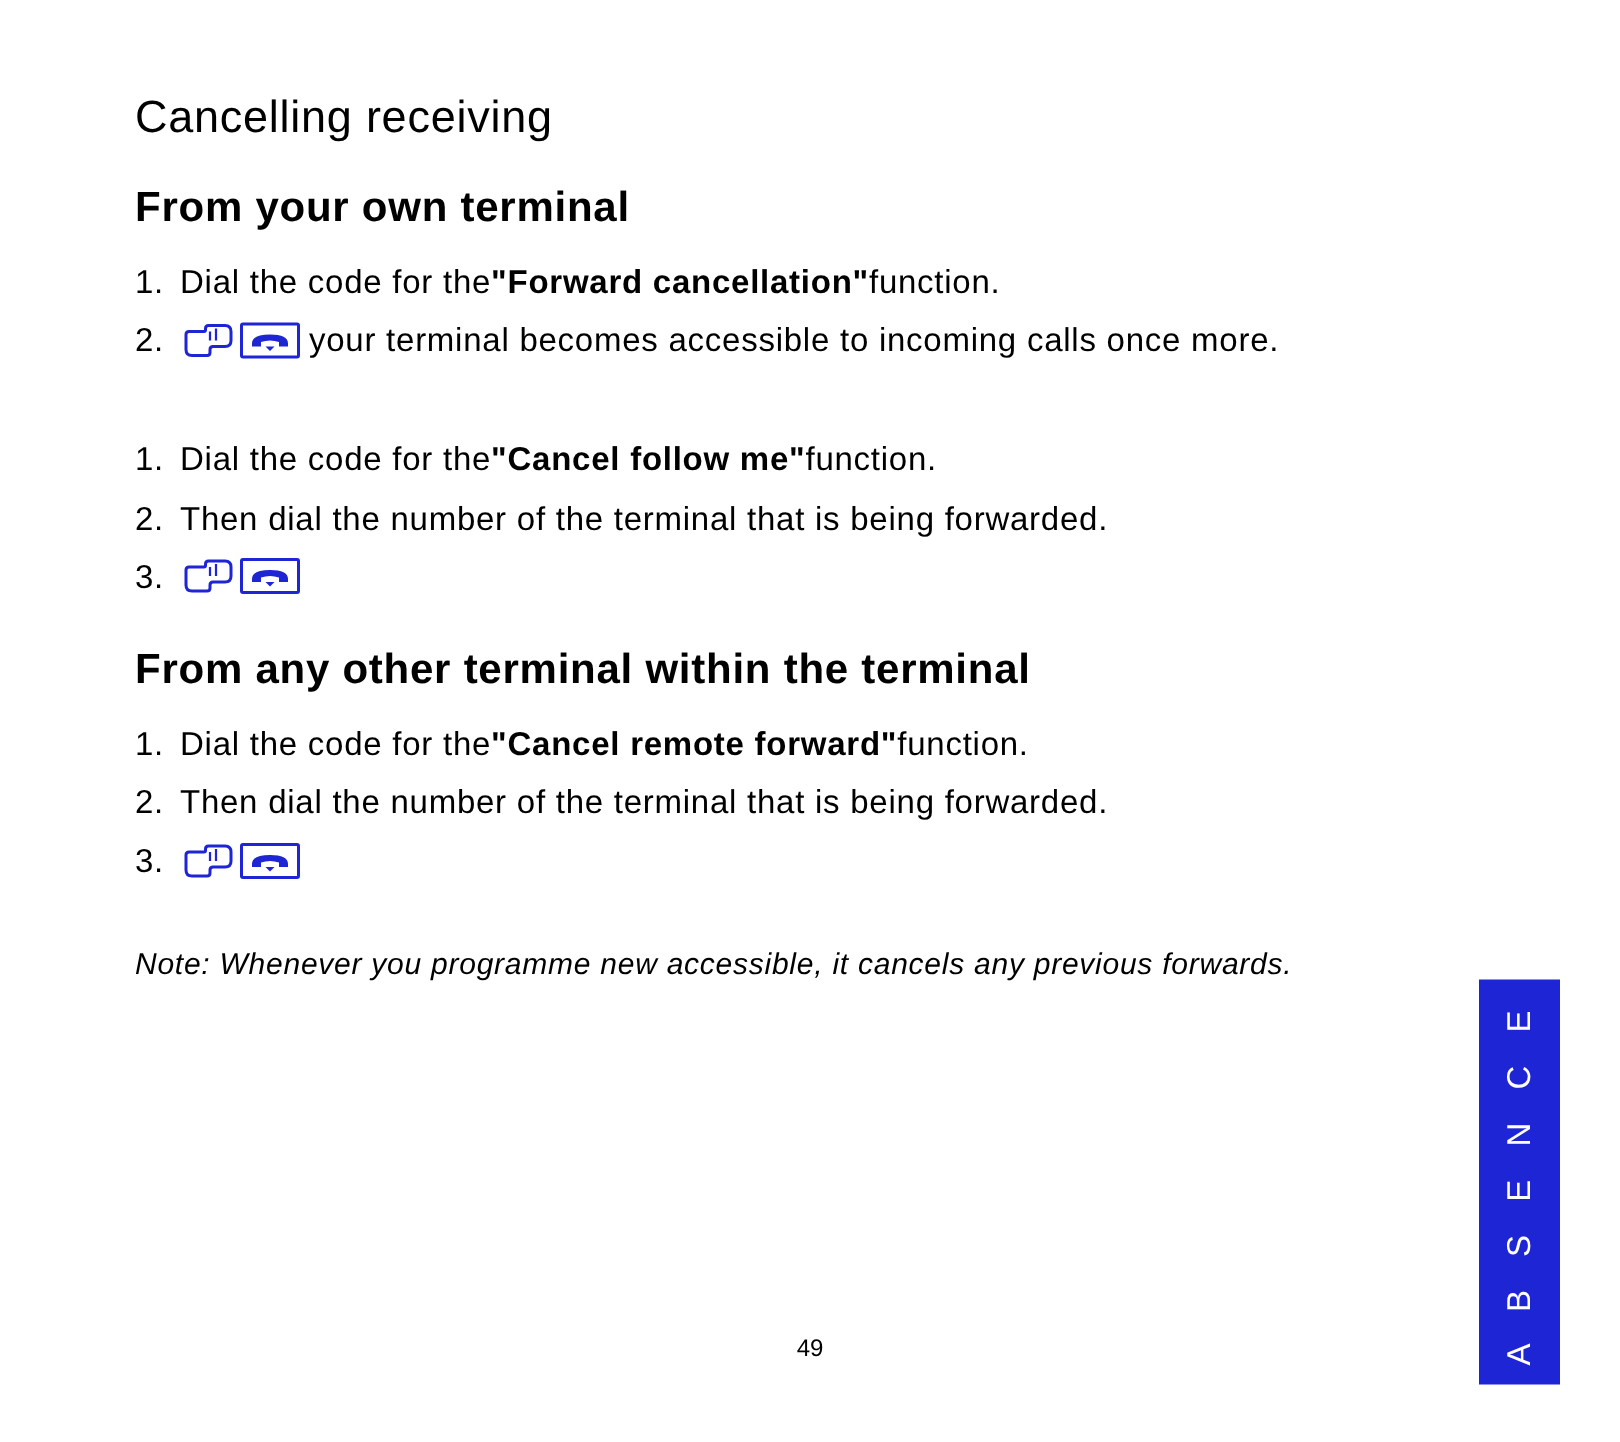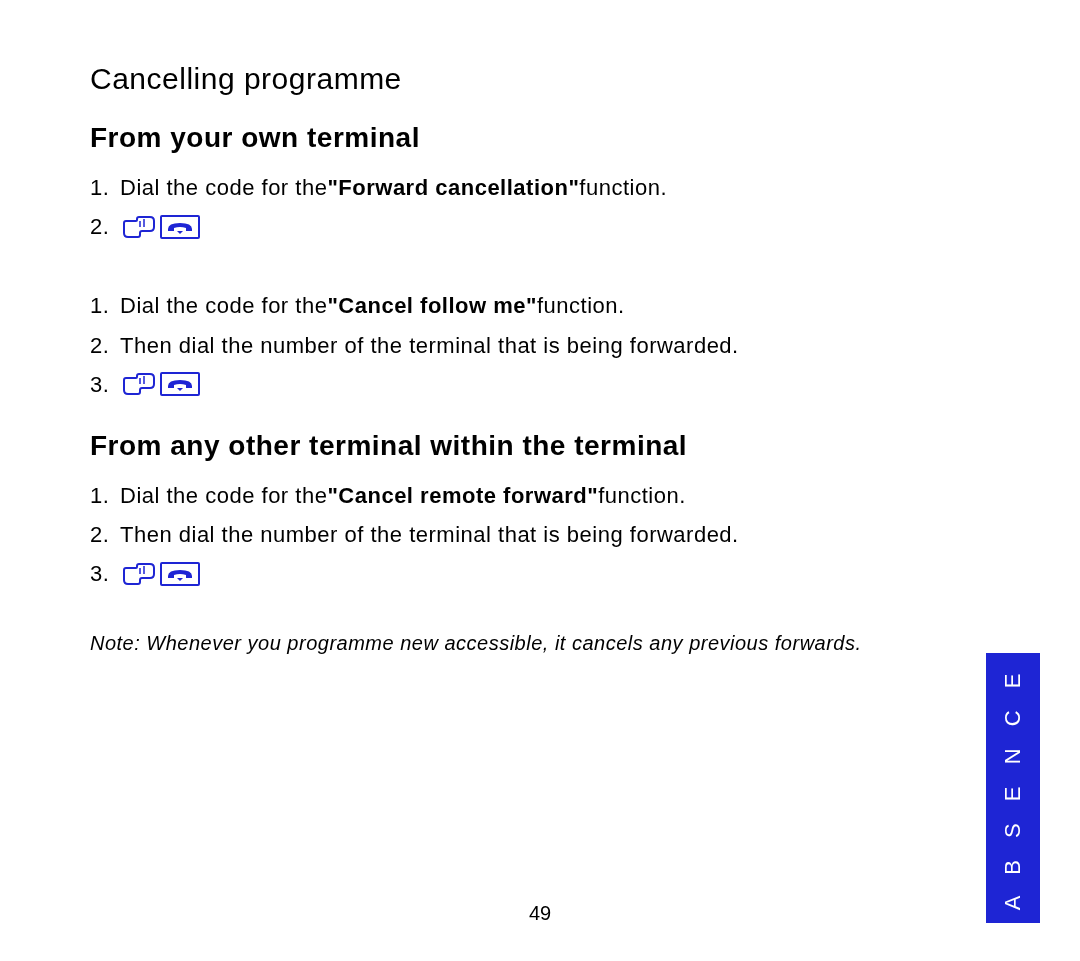--- a/index.html
+++ b/index.html
@@ -54,24 +54,24 @@
     font-weight: 700;
   }
   .note {
     font-size: 20px;
     font-style: italic;
     letter-spacing: 0.5px;
     margin-top: 40px;
   }
   .page-number {
     position: absolute;
-    bottom: 36px;
+    bottom: 52px;
     left: 50%;
     transform: translateX(-50%);
-    font-size: 20px;
+    font-size: 16px;
     text-align: center;
   }
   
   .side-tab {
     position: absolute;
     right: 40px;
     bottom: 38px;
     width: 54px;
     height: 270px;
     background: #1e25d4;
@@ -105,21 +105,21 @@
     display: inline-flex;
     align-items: center;
     justify-content: center;
   }
 </style>
 </head>
 <body>
 
 <div class="page">
 
-  <div class="title">Cancelling programme</div>
+  <div class="title">Cancelling receiving</div>
 
   <div id="sections-container">
       <div class="subhead first">From your own terminal</div>
       <div class="item">
         <span class="num">1.</span>
         <span style="display:inline-flex;align-items:center;flex-wrap:wrap;">
           <span>Dial the code for the </span>
           <span class="bold">"Forward cancellation"</span>
           <span> function.</span>
         </span>
@@ -135,20 +135,21 @@
                 <line x1="22" y1="4" x2="22" y2="12" stroke="#1e25d4" stroke-width="1.5"></line>
               </svg>
             </span>
             <span class="icon-phone">
               <svg width="28" height="16" viewBox="0 0 28 16">
                 <path d="M2 10 Q2 4 14 4 Q26 4 26 10 L26 12 L20 12 L20 9 Q17 8 14 8 Q11 8 8 9 L8 12 L2 12 Z" fill="#1e25d4"></path>
                 <polygon points="14,15 11,12 17,12" fill="#1e25d4"></polygon>
               </svg>
             </span>
           </span>
+          <span> your terminal becomes accessible to incoming calls once more.</span>
         </span>
       </div>
       <div class="mid-spacer"></div>
       <div class="item">
         <span class="num">1.</span>
         <span style="display:inline-flex;align-items:center;flex-wrap:wrap;">
           <span>Dial the code for the </span>
           <span class="bold">"Cancel follow me"</span>
           <span> function.</span>
         </span>

